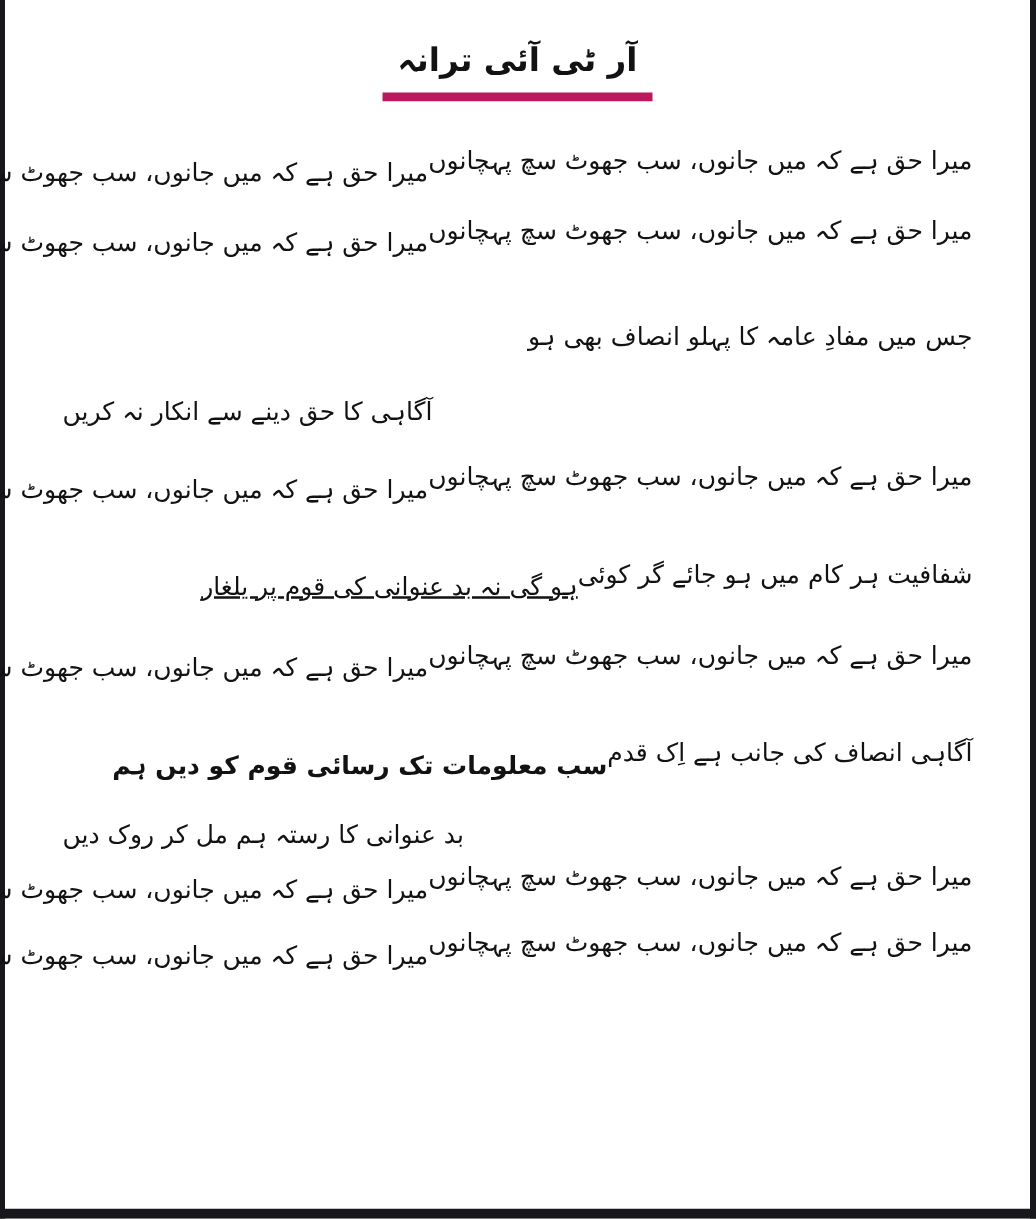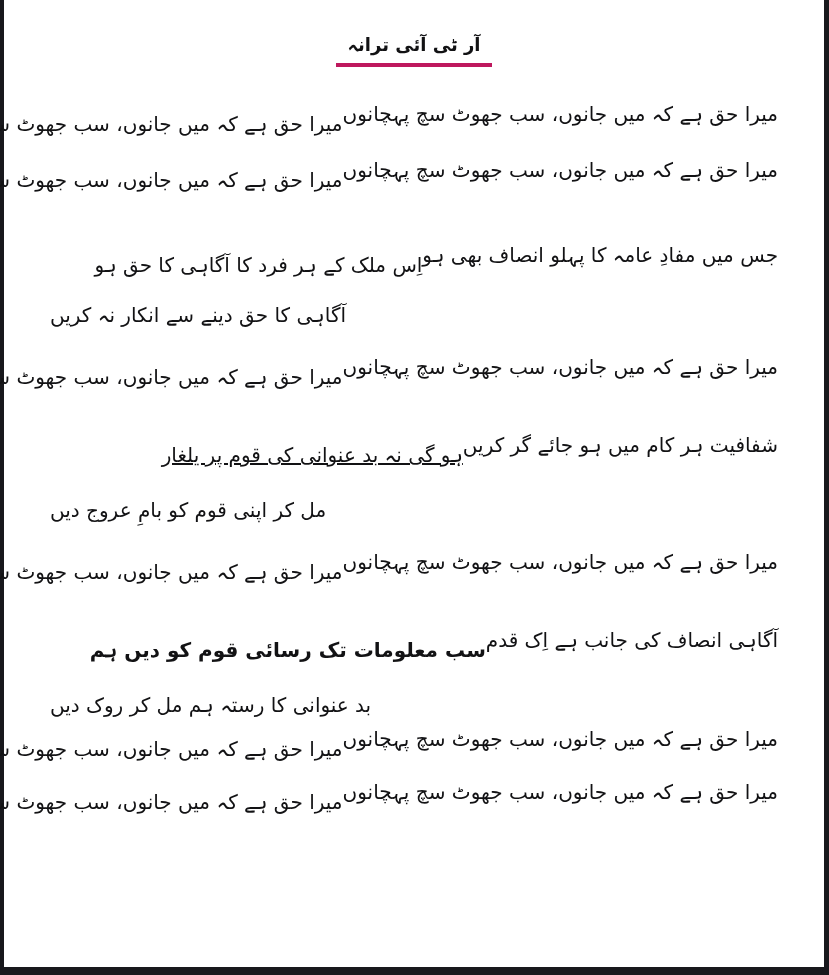--- a/index.html
+++ b/index.html
@@ -39,25 +39,25 @@
     padding: 33px 46px 0 46px;
     direction: rtl;
     box-sizing: border-box;
   }
   .title-wrap {
     text-align: center;
     margin-bottom: 30px;
   }
   .poem-title {
     display: inline-block;
-    font-size: 18px;
+    font-size: 26px;
     font-weight: bold;
     line-height: 1.3;
     padding: 0 12px 7px 12px;
-    border-bottom: 4px solid #be185d;
+    border-bottom: 7px solid #be185d;
   }
   .row {
     direction: rtl;
     font-size: 20px;
     line-height: 34px;
     height: 34px;
     white-space: nowrap;
   }
   .row.couplet {
     display: flex;
@@ -94,40 +94,36 @@
     <span class="hemi second">میرا حق ہے کہ میں جانوں، سب جھوٹ سچ پہچانوں</span>
   </div>
 
   <div class="row couplet" style="margin-bottom:51px">
     <span class="hemi first">میرا حق ہے کہ میں جانوں، سب جھوٹ سچ پہچانوں</span>
     <span class="hemi second">میرا حق ہے کہ میں جانوں، سب جھوٹ سچ پہچانوں</span>
   </div>
 
   <div class="row couplet" style="margin-bottom:26px">
     <span class="hemi first">جس میں مفادِ عامہ کا پہلو انصاف بھی ہو</span>
-    <span class="hemi second indent-b">اِس ملک کے ہر فرد کا آگاہی کا حق ہو</span>
   </div>
 
   <div class="row centered" style="margin-bottom:18px">
     <span>آگاہی کا حق دینے سے انکار نہ کریں</span>
   </div>
 
   <div class="row couplet" style="margin-bottom:44px">
     <span class="hemi first">میرا حق ہے کہ میں جانوں، سب جھوٹ سچ پہچانوں</span>
     <span class="hemi second">میرا حق ہے کہ میں جانوں، سب جھوٹ سچ پہچانوں</span>
   </div>
 
   <div class="row couplet" style="margin-bottom:31px">
-    <span class="hemi first">شفافیت ہر کام میں ہو جائے گر کریں</span>
+    <span class="hemi first">شفافیت ہر کام میں ہو جائے گر کوئی</span>
     <span class="hemi second indent-c">ہو گی نہ بد عنوانی کی قوم پر یلغار</span>
   </div>
 
-  <div class="row centered" style="margin-bottom:18px">
-    <span>مل کر اپنی قوم کو بامِ عروج دیں</span>
-  </div>
 
   <div class="row couplet" style="margin-bottom:44px">
     <span class="hemi first">میرا حق ہے کہ میں جانوں، سب جھوٹ سچ پہچانوں</span>
     <span class="hemi second">میرا حق ہے کہ میں جانوں، سب جھوٹ سچ پہچانوں</span>
   </div>
 
   <div class="row couplet" style="margin-bottom:31px">
     <span class="hemi first">آگاہی انصاف کی جانب ہے اِک قدم</span>
     <span class="hemi second indent-a">سب معلومات تک رسائی قوم کو دیں ہم</span>
   </div>

